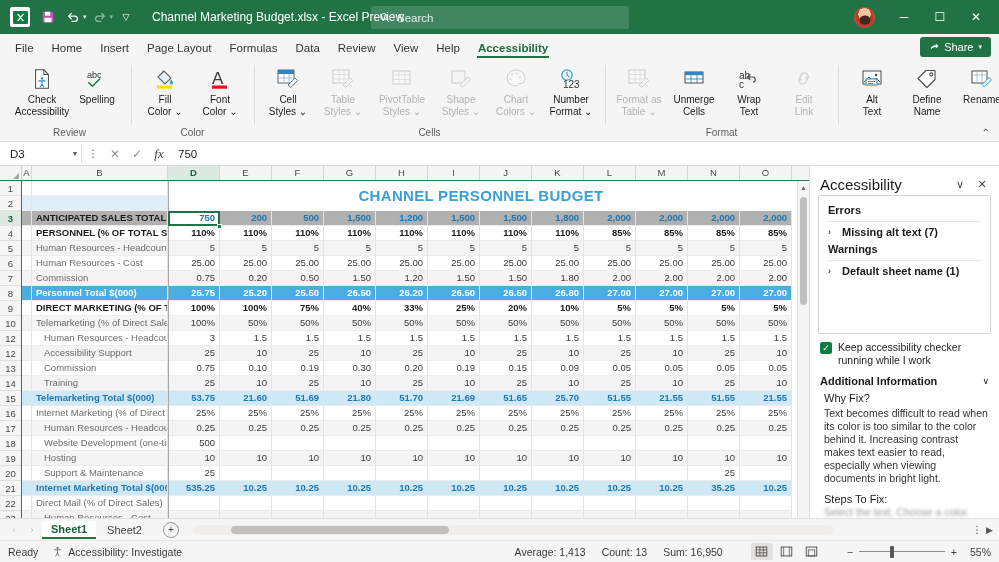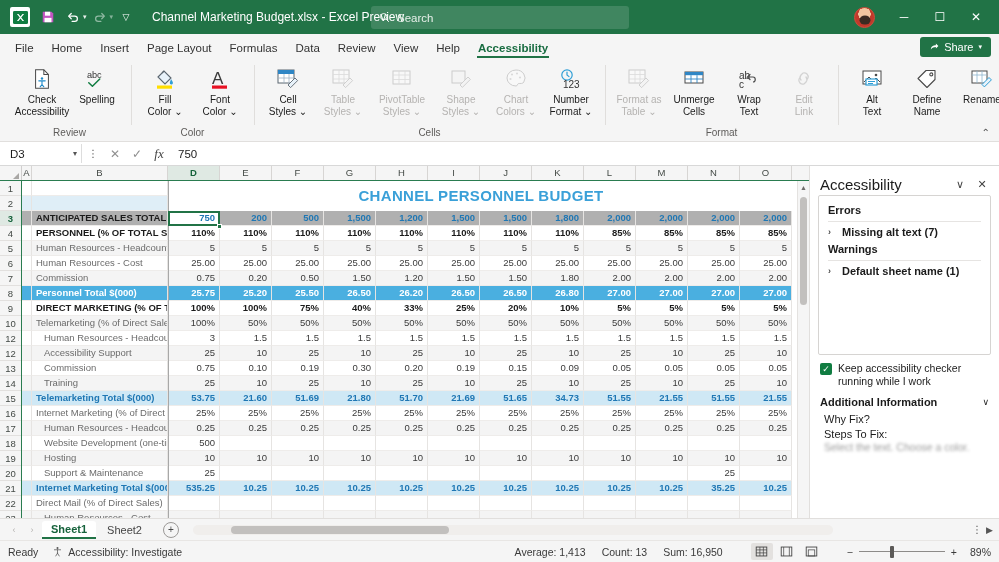--- a/index.html
+++ b/index.html
@@ -850,21 +850,21 @@
             <div class="row">
               <div class="cell c-total" style="flex-basis: 10px;"></div>
               <div class="cell lbl c-total" style="flex-basis: 136px;">Telemarketing Total $(000)</div>
               <div class="cell c-total" style="flex-basis: 52px;">53.75</div>
               <div class="cell c-total" style="flex-basis: 52px;">21.60</div>
               <div class="cell c-total" style="flex-basis: 52px;">51.69</div>
               <div class="cell c-total" style="flex-basis: 52px;">21.80</div>
               <div class="cell c-total" style="flex-basis: 52px;">51.70</div>
               <div class="cell c-total" style="flex-basis: 52px;">21.69</div>
               <div class="cell c-total" style="flex-basis: 52px;">51.65</div>
-              <div class="cell c-total" style="flex-basis: 52px;">34.73</div>
+              <div class="cell c-total" style="flex-basis: 52px;">25.70</div>
               <div class="cell c-total" style="flex-basis: 52px;">51.55</div>
               <div class="cell c-total" style="flex-basis: 52px;">21.55</div>
               <div class="cell c-total" style="flex-basis: 52px;">51.55</div>
               <div class="cell c-total" style="flex-basis: 52px;">21.55</div>
             </div>
             <div class="row">
               <div class="cell c-sub" style="flex-basis: 10px;"></div>
               <div class="cell lbl c-sub" style="flex-basis: 136px;">Internet Marketing (% of Direct Sales)</div>
               <div class="cell " style="flex-basis: 52px;">25%</div>
               <div class="cell " style="flex-basis: 52px;">25%</div>
@@ -1030,20 +1030,21 @@
       <div class="acc-keep">
         <span class="chk">✓</span>
         <span>Keep accessibility checker running while I work</span>
       </div>
 
       <div class="acc-addl">
         <span>Additional Information</span>
         <span class="cv">∨</span>
       </div>
       <div class="acc-why">Why Fix?</div>
+      <div class="acc-body">Text becomes difficult to read when its color is too similar to the color behind it. Increasing contrast makes text easier to read, especially when viewing documents in bright light.</div>
       <div class="acc-steps">Steps To Fix:</div>
       <div class="acc-steps-blur">Select the text. Choose a color.</div>
     </div>
   </div>
 
   <div class="sheetbar">
     <span class="nav-arrow">‹</span>
     <span class="nav-arrow">›</span>
     <div class="stab active">Sheet1</div>
     <div class="stab">Sheet2</div>
@@ -1092,16 +1093,16 @@
       </div>
     </div>
     <div class="zoomwrap">
       <span>−</span>
       <div class="zslider">
         <div class="track"></div>
         <div class="mid"></div>
         <div class="thumb"></div>
       </div>
       <span>+</span>
-      <span class="zval">89%</span>
+      <span class="zval">55%</span>
     </div>
   </div>
 </div>
 
 </body></html>

